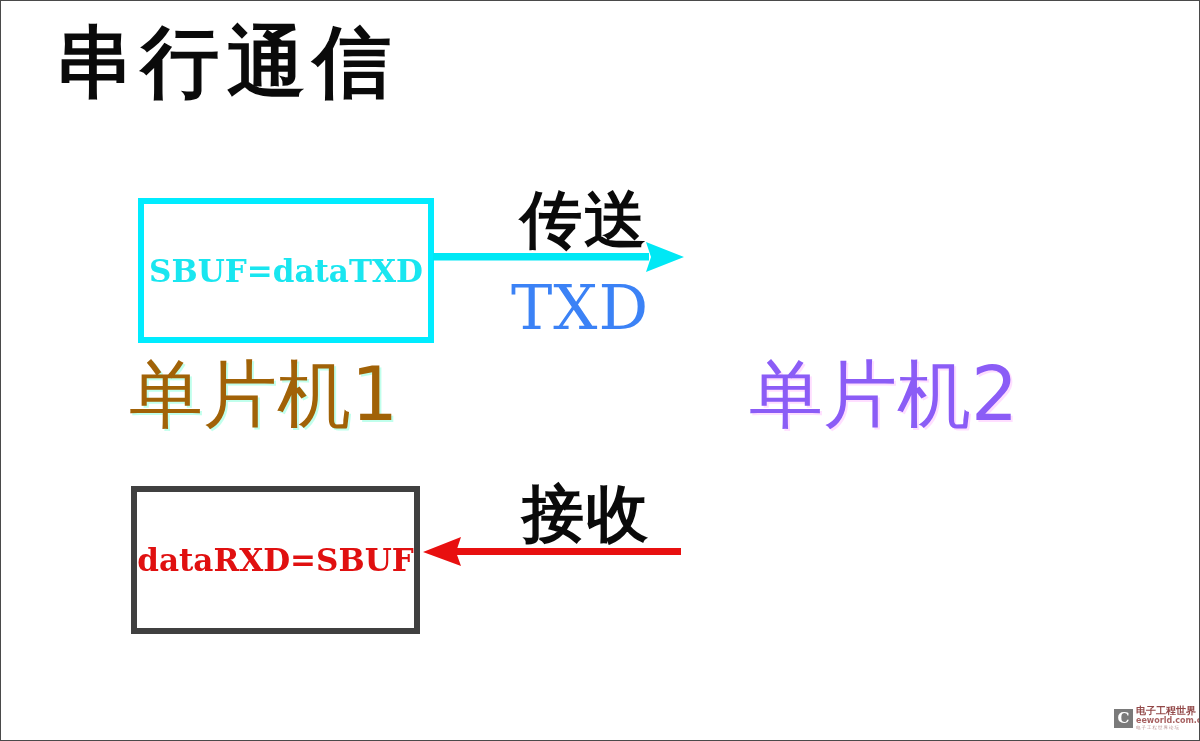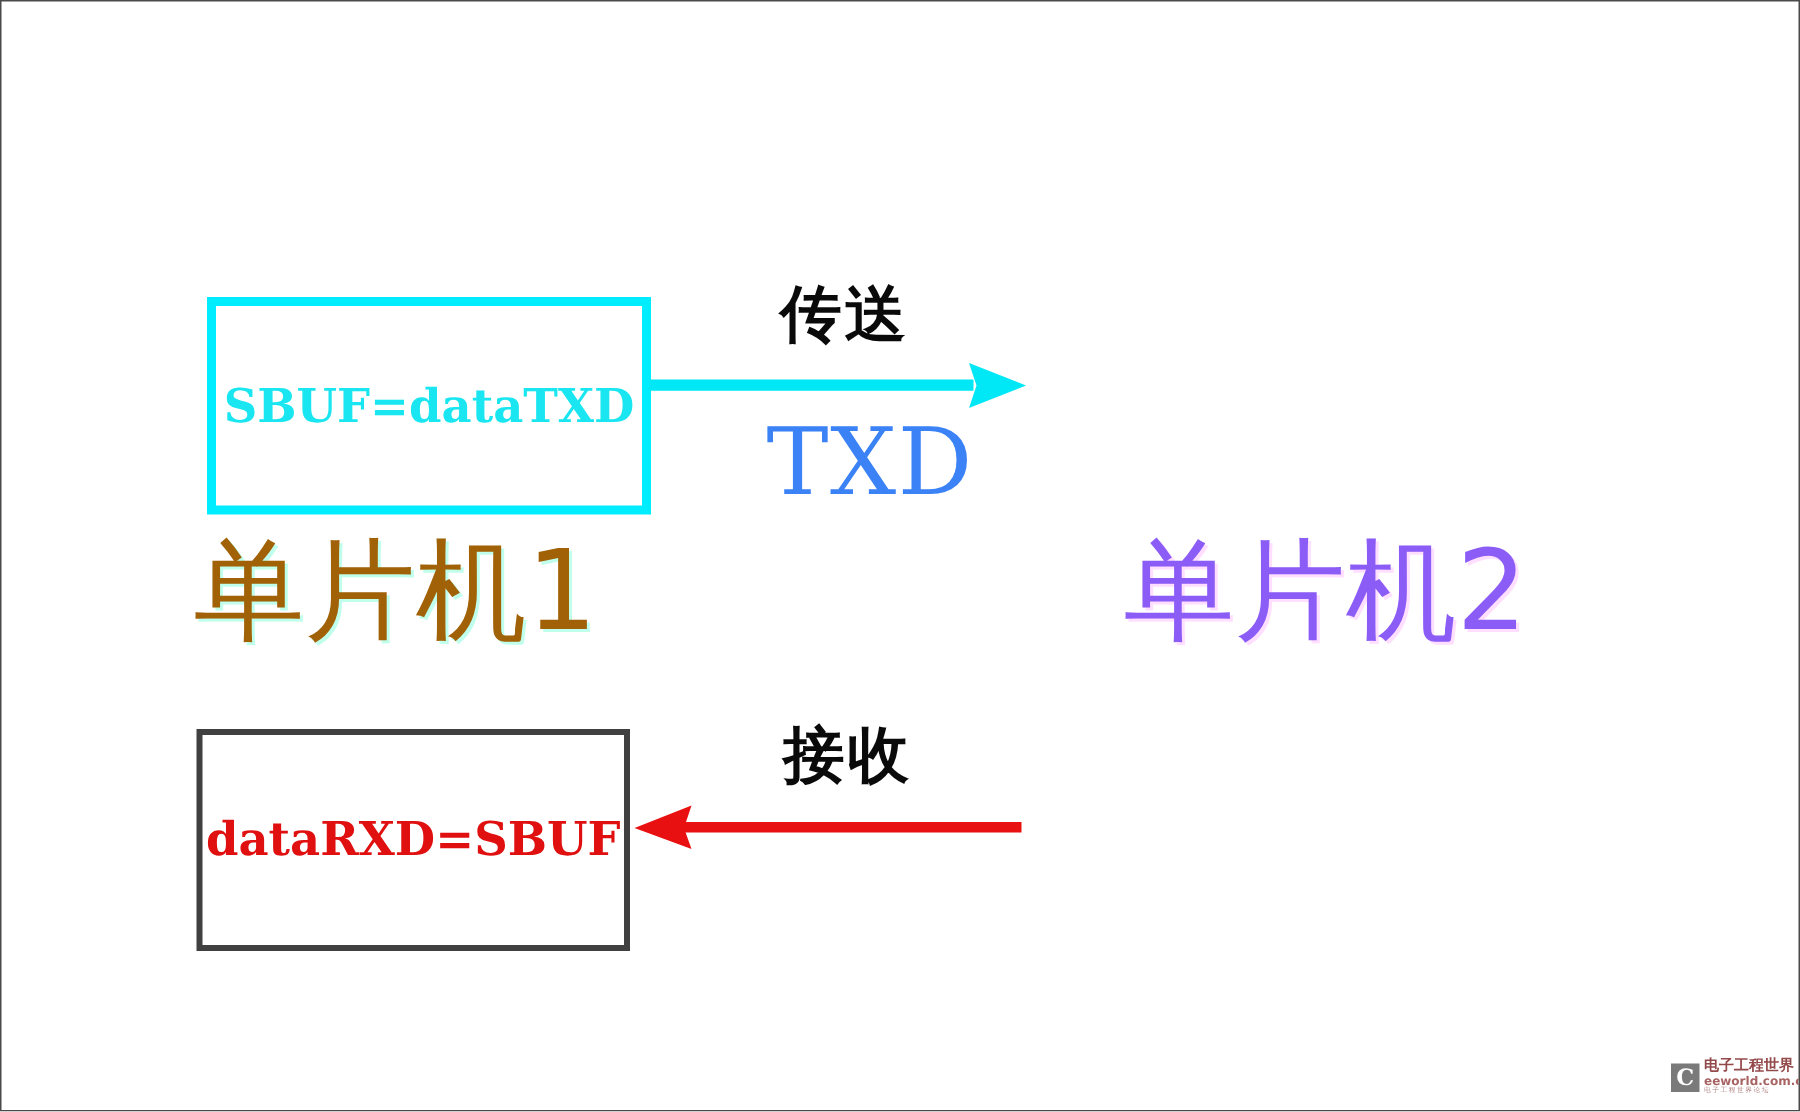--- a/index.html
+++ b/index.html
@@ -44,21 +44,21 @@
     display: flex;
     align-items: center;
     justify-content: center;
   }
   #txd-box {
     left: 137px; top: 197px; width: 296px; height: 145px;
     border: 6px solid #00ecff;
   }
   #rxd-box {
     left: 130px; top: 485px; width: 289px; height: 148px;
-    border: 4px solid #404040;
+    border: 6px solid #404040;
   }
   .reg-label {
     font-family: "DejaVu Serif", "Liberation Serif", serif;
     font-weight: bold;
     font-size: 31px;
     white-space: nowrap;
     letter-spacing: 0px;
     user-select: none;
   }
   #txd-label { color: #19e6f0; }
@@ -82,21 +82,21 @@
   #mcu2-name {
     left: 748px; top: 356px;
     color: #8b5cf6;
     text-shadow: 2px 2px 0 rgba(255,190,255,0.5);
   }
 
   
   .ch-cn {
     position: absolute;
     font-family: "DejaVu Sans", sans-serif;
-    font-size: 41px;
+    font-size: 62px;
     font-weight: bold;
     line-height: 1;
     color: #0a0a0a;
     white-space: nowrap;
     letter-spacing: 2px;
     user-select: none;
   }
   .ch-en {
     position: absolute;
     font-family: "DejaVu Serif", "Liberation Serif", serif;
@@ -170,20 +170,21 @@
     line-height: 6px;
     letter-spacing: 1px;
     white-space: nowrap;
   }
 </style>
 </head>
 <body>
 
 <div id="canvas">
 
+  <div id="title">串行通信</div>
 
   <div id="mcu1-box"></div>
 
   <div id="txd-box" class="inner-box">
     <span id="txd-label" class="reg-label">SBUF=dataTXD</span>
   </div>
 
   <div id="rxd-box" class="inner-box">
     <span id="rxd-label" class="reg-label">dataRXD=SBUF</span>
   </div>

